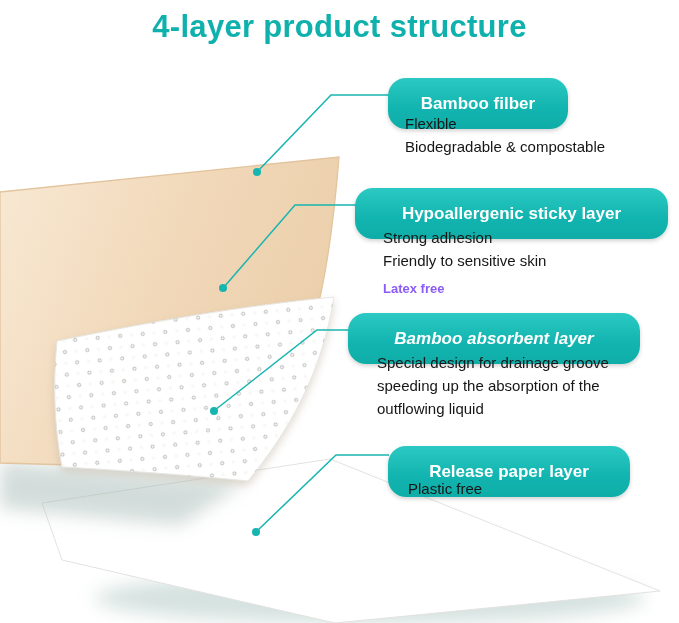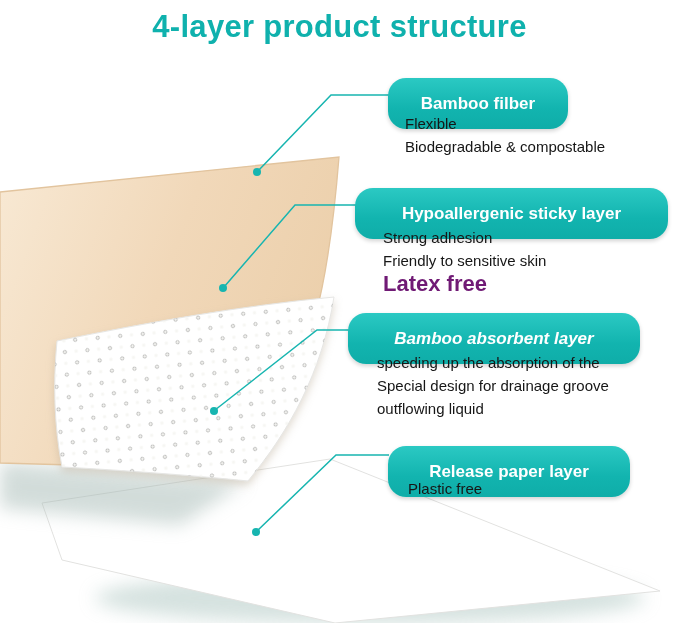--- a/index.html
+++ b/index.html
@@ -20,21 +20,21 @@
   }
   .b1{left:388px;top:78px;width:180px;}
   .b2{left:355px;top:188px;width:313px;}
   .b3{left:348px;top:313px;width:292px;font-style:italic;}
   .b4{left:388px;top:438px;width:242px;margin-top:8px;}
   .desc{position:absolute;font-size:15px;color:#161616;line-height:23px;}
   .d1{left:405px;top:112px;}
   .d2{left:383px;top:226px;}
   .d3{left:377px;top:351px;}
   .d4{left:408px;top:477px;}
-  .highlight{color:#701a75;font-weight:bold;font-size:22px;}
+  .highlight{color:#8b5cf6;font-weight:bold;font-size:13px;margin-top:5px;}
 </style>
 </head>
 <body>
 
 <div class="canvas">
 
   <svg class="illustration" width="679" height="623" viewBox="0 0 679 623" aria-hidden="true">
     <defs>
       <linearGradient id="beigeGrad" x1="0" y1="0" x2="1" y2="0.35">
         <stop offset="0" stop-color="#f8e9d4"></stop>
@@ -89,22 +89,22 @@
 
   <div class="badge b2">Hypoallergenic sticky layer</div>
   <div class="desc d2">
     <div>Strong adhesion</div>
     <div>Friendly to sensitive skin</div>
     <div class="highlight">Latex free</div>
   </div>
 
   <div class="badge b3">Bamboo absorbent layer</div>
   <div class="desc d3">
+    <div>Special design for drainage groove</div>
     <div>speeding up the absorption of the</div>
-    <div>Special design for drainage groove</div>
     <div>outflowing liquid</div>
   </div>
 
   <div class="badge b4">Release paper layer</div>
   <div class="desc d4">
     <div>Plastic free</div>
   </div>
 
 </div>
 

